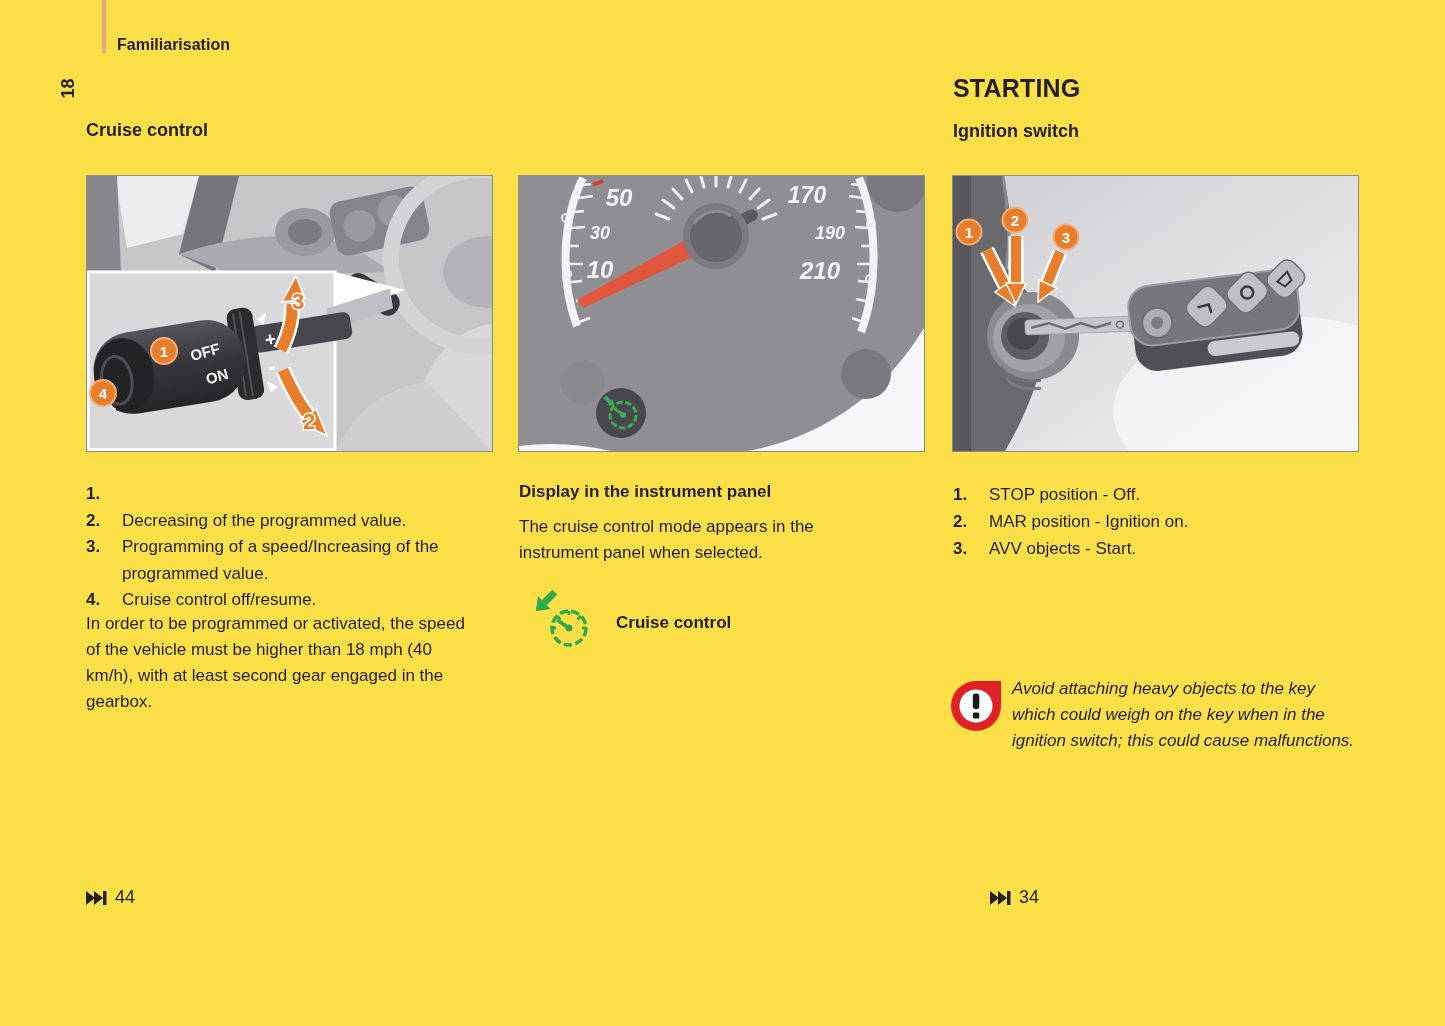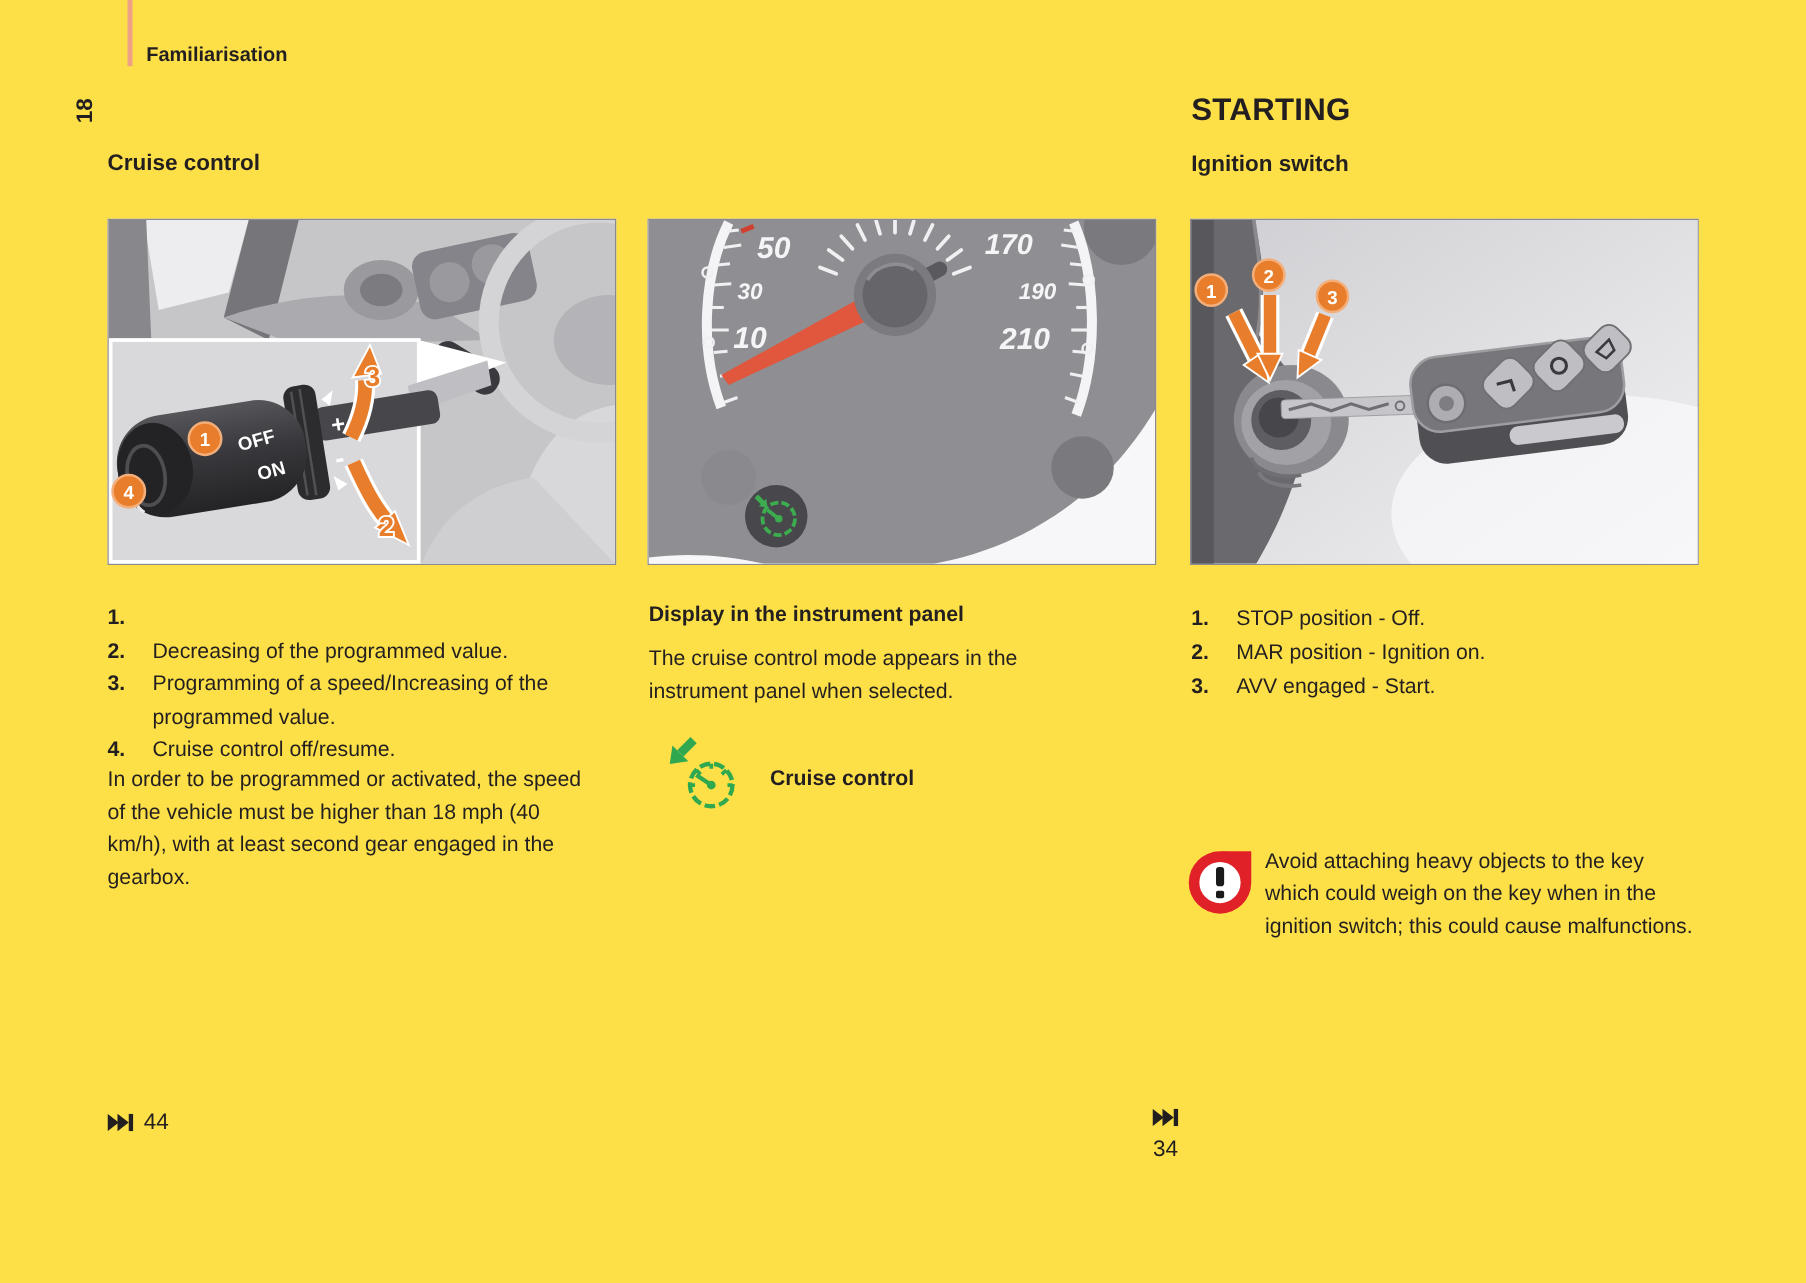--- a/index.html
+++ b/index.html
@@ -12,21 +12,21 @@
   .body-text{font-size:17px;line-height:26px;}
   .list{font-size:17px;line-height:26.5px;}
   .list-row{display:flex;align-items:flex-start;}
   .list-num{width:36px;font-weight:bold;flex:0 0 36px;}
   .list-bold{font-weight:normal;}
   .figure{position:absolute;width:405px;height:275px;border:1px solid #8a8a8e;background:#fff;}
   .figure svg{display:block;}
   .pageref{display:flex;align-items:center;gap:8px;font-size:18px;}
   .accent-bar{position:absolute;left:102px;top:0;width:4px;height:53px;background:#f0a285;}
   .rot{transform:rotate(-90deg);transform-origin:center;}
-  .warn-row{display:flex;align-items:flex-start;}
+  .warn-row{display:flex;align-items:flex-start;font-style:italic;}
   .gauge-num{font-weight:bold;font-style:italic;fill:#f5f5f7;}
   .callout-txt{fill:#ffffff;font-weight:bold;font-size:15px;}
 </style>
 </head>
 <body>
 
 <div id="page">
 
   <div class="accent-bar"></div>
   <div class="abs" style="left:117px;top:36px;font-size:16px;font-weight:bold;">Familiarisation</div>
@@ -322,36 +322,36 @@
     <div class="list-row">
       <span class="list-num">1.</span>
       <span><span class="list-bold">STOP</span><span> position - Off.</span></span>
     </div>
     <div class="list-row">
       <span class="list-num">2.</span>
       <span><span class="list-bold">MAR</span><span> position - Ignition on.</span></span>
     </div>
     <div class="list-row">
       <span class="list-num">3.</span>
-      <span><span class="list-bold">AVV</span><span> engaged - Start.</span></span>
+      <span><span class="list-bold">AVV</span><span> objects - Start.</span></span>
     </div>
   </div>
 
   <div class="abs warn-row" style="left:950px;top:676px;width:412px;">
     <svg width="52" height="52" viewBox="0 0 52 52" style="flex:0 0 52px;margin-top:4px;">
       <polygon points="27,1 51,1 51,25" fill="#e02128"></polygon>
       <circle cx="26" cy="26" r="25" fill="#e02128"></circle>
       <circle cx="26" cy="26" r="16.5" fill="#ffffff"></circle>
       <rect x="22.8" y="13.5" width="6.5" height="15.5" rx="2.5" fill="#1a1a1a"></rect>
       <rect x="22.8" y="32.5" width="6.5" height="6" rx="1.5" fill="#1a1a1a"></rect>
     </svg>
     <div class="body-text" style="margin-left:10px;width:348px;">Avoid attaching heavy objects to the key which could weigh on the key when in the ignition switch; this could cause malfunctions.</div>
   </div>
 
-  <div class="abs pageref" style="left:922px;top:887px;flex-direction:column;">
+  <div class="abs pageref" style="left:990px;top:887px;">
     <svg width="21" height="14" viewBox="0 0 21 14">
       <polygon points="0,0 9,7 0,14" fill="#231f20"></polygon>
         <polygon points="8,0 17,7 8,14" fill="#231f20"></polygon>
       <rect x="17" y="0" width="3.5" height="14" fill="#231f20"></rect>
     </svg>
     <span>34</span>
   </div>
 
 </div>
 

